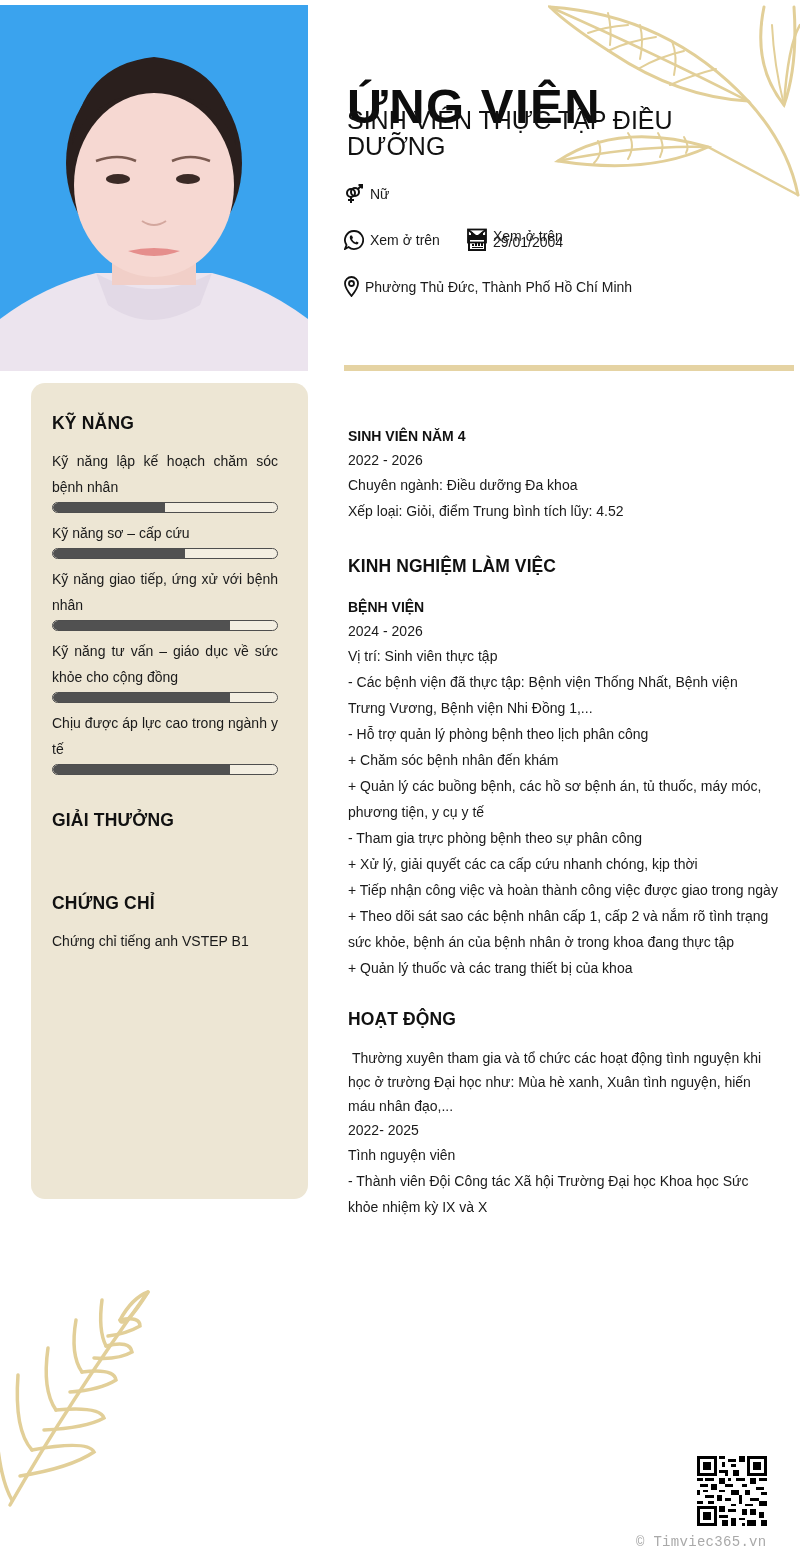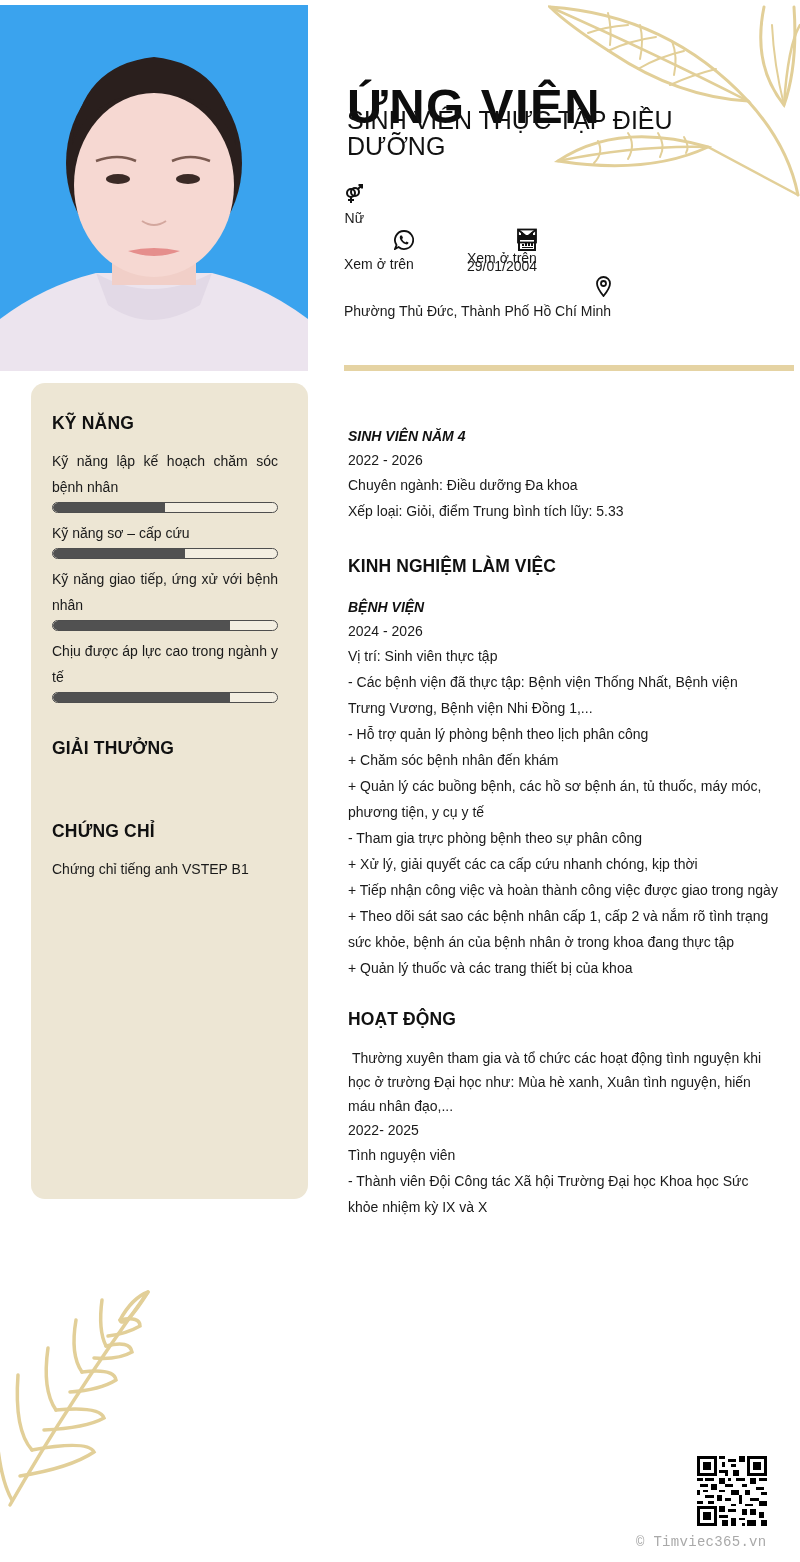--- a/index.html
+++ b/index.html
@@ -16,28 +16,28 @@
   .skill-track { height: 11px; border: 1.3px solid #4e4e4e; border-radius: 6px; background: #f3eee1; margin: 2px 0 7px 0; overflow: hidden; }
   .skill-fill { height: 100%; background: #515151; border-radius: 6px 0 0 6px; }
   .side-text { font-size: 14px; line-height: 26px; color: #1a1a1a; }
 
   .leaf-bottom { position: absolute; left: 0; top: 1280px; width: 160px; height: 230px; }
   .leaf-top { position: absolute; left: 548px; top: 5px; width: 252px; height: 195px; }
 
   .name { position: absolute; left: 347px; top: 36px; font-size: 49px; font-weight: bold; letter-spacing: 1.5px; color: #0d0d0d; margin-top: 42px; }
   .job-title { position: absolute; left: 347px; top: 107px; width: 360px; font-size: 25px; line-height: 26px; color: #111; }
 
-  .info { position: absolute; font-size: 14px; color: #1a1a1a; display: flex; align-items: flex-end; gap: 6px; flex-direction: column; }
+  .info { position: absolute; font-size: 14px; color: #1a1a1a; display: flex; align-items: center; gap: 6px; }
   .info svg { flex: none; }
 
   .gold-rule { position: absolute; left: 344px; top: 365px; width: 450px; height: 6px; background: #e5d3a3; }
 
   .main { position: absolute; left: 348px; top: 406px; width: 430px; }
   .main-heading { font-weight: bold; font-size: 17.5px; color: #111; letter-spacing: 0.1px; }
-  .entry-title { font-weight: bold; font-size: 14px; color: #111; margin-top: 18px; line-height: 24px; font-style: italic; }
+  .entry-title { font-weight: bold; font-size: 14px; color: #111; margin-top: 18px; line-height: 24px; }
   .main-line { font-size: 14px; line-height: 26px; color: #1a1a1a; }
   .main-line.tight { line-height: 24px; }
 
   .qr { position: absolute; left: 697px; top: 1456px; width: 70px; height: 70px; }
   .copyright { position: absolute; left: 636px; top: 1534px; font-family: "Liberation Mono", "DejaVu Sans Mono", monospace; font-size: 14px; color: #a9a9a9; letter-spacing: 0.3px; }
 </style>
 </head>
 <body>
 
 <div class="photo">
@@ -75,20 +75,26 @@
           <div class="skill-fill" style="width: 59%;"></div>
         </div>
     </div>
     <div>
       <div class="skill-label">Kỹ năng giao tiếp, ứng xử với bệnh nhân</div>
       <div class="skill-track">
           <div class="skill-fill" style="width: 79%;"></div>
         </div>
     </div>
     <div>
+      <div class="skill-label">Kỹ năng tư vấn – giáo dục về sức khỏe cho cộng đồng</div>
+      <div class="skill-track">
+          <div class="skill-fill" style="width: 79%;"></div>
+        </div>
+    </div>
+    <div>
       <div class="skill-label">Chịu được áp lực cao trong ngành y tế</div>
       <div class="skill-track">
           <div class="skill-fill" style="width: 79%;"></div>
         </div>
     </div>
 
     <div style="height:28px"></div>
     <div class="side-heading">GIẢI THƯỞNG</div>
     <div style="height:14px"></div>
 
@@ -184,21 +190,21 @@
   <span>Phường Thủ Đức, Thành Phố Hồ Chí Minh</span>
 </div>
 
 <div class="gold-rule"></div>
 
 <div class="main">
   <section>
     <div class="entry-title">SINH VIÊN NĂM 4</div>
     <div class="main-line tight">2022 - 2026</div>
     <div class="main-line">Chuyên ngành: Điều dưỡng Đa khoa</div>
-    <div class="main-line">Xếp loại: Giỏi, điểm Trung bình tích lũy: 5.33</div>
+    <div class="main-line">Xếp loại: Giỏi, điểm Trung bình tích lũy: 4.52</div>
   </section>
 
   <div style="height:32px"></div>
 
   <section>
     <div class="main-heading">KINH NGHIỆM LÀM VIỆC</div>
     <div class="entry-title">BỆNH VIỆN</div>
     <div class="main-line tight">2024 - 2026</div>
     <div class="main-line">Vị trí: Sinh viên thực tập</div>
     <div class="main-line">- Các bệnh viện đã thực tập: Bệnh viện Thống Nhất, Bệnh viện Trưng Vương, Bệnh viện Nhi Đồng 1,...</div>

